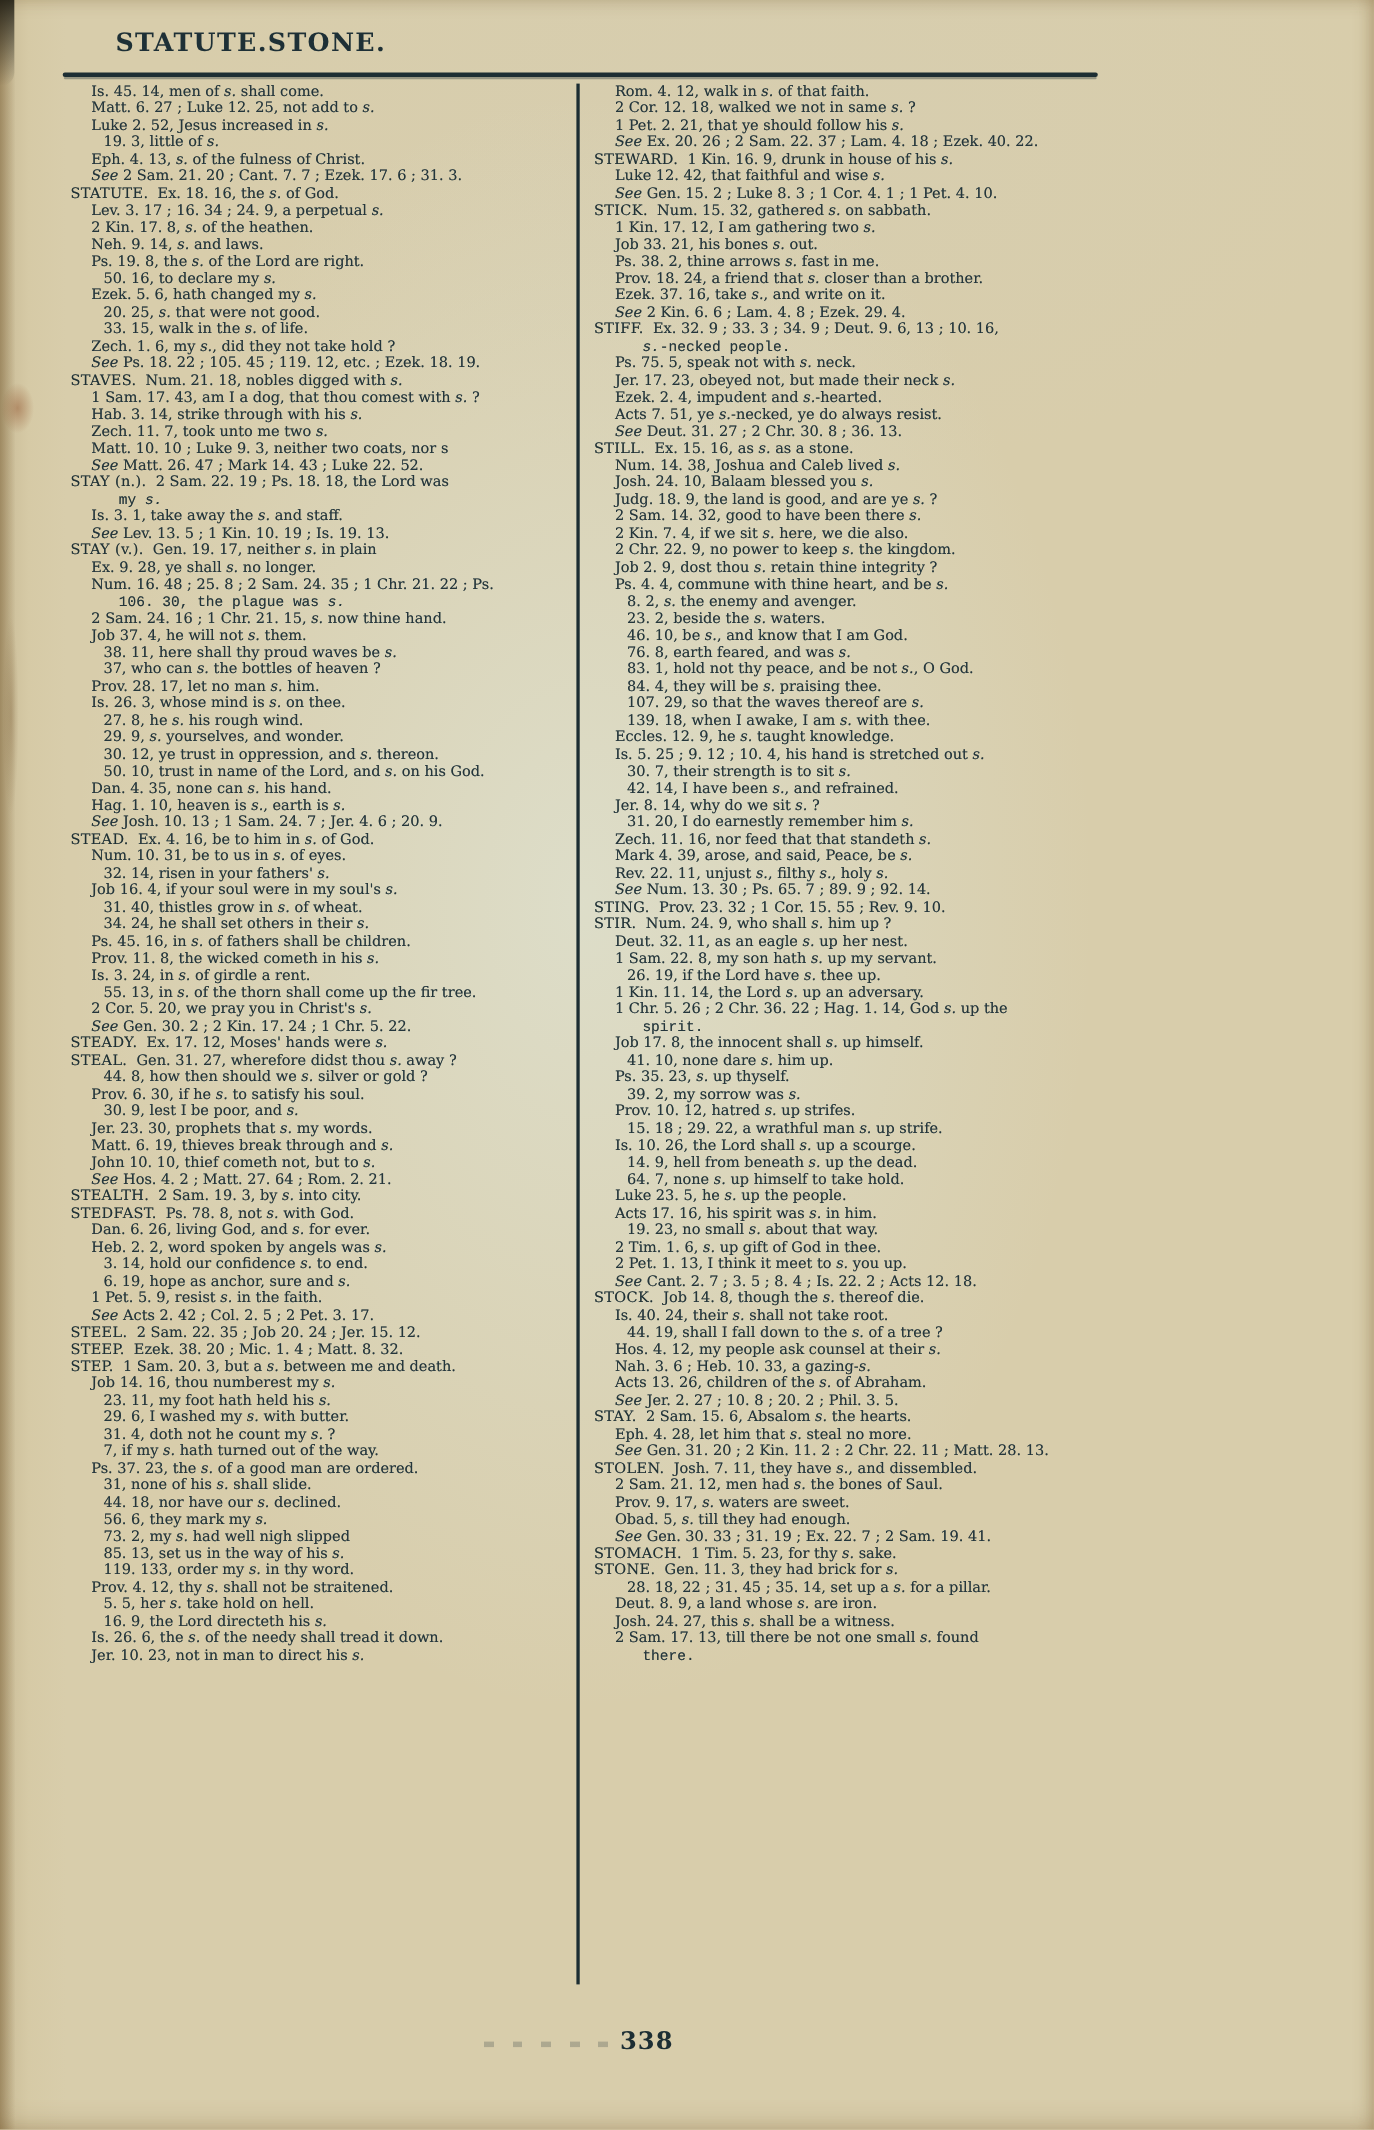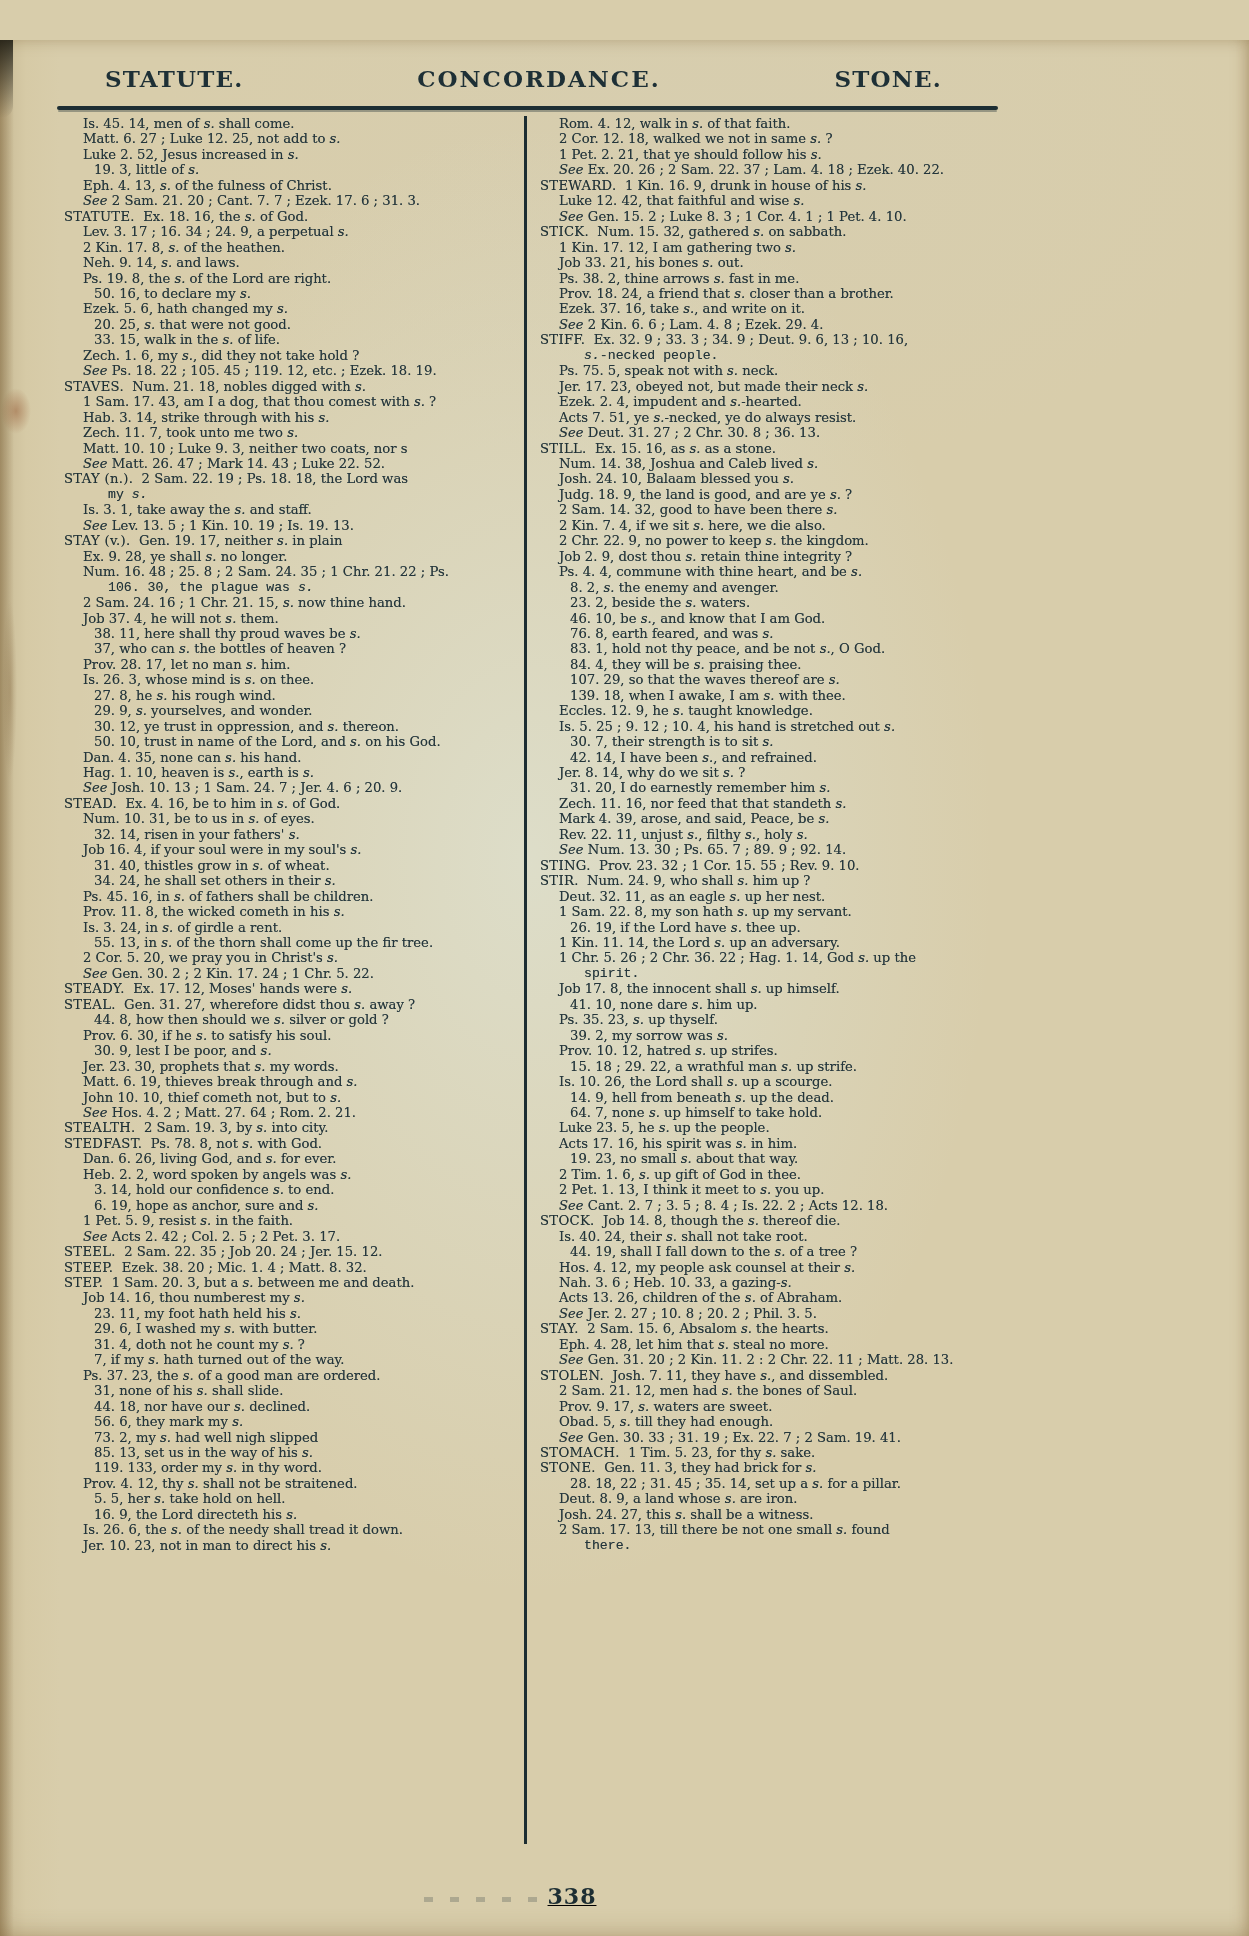--- a/index.html
+++ b/index.html
@@ -10,21 +10,20 @@
   }
   .page{
     position:absolute;inset:0;
     background:
       radial-gradient(ellipse 620px 980px at 530px 820px, rgba(222,224,206,.85) 0%, rgba(222,224,206,0) 75%),
       radial-gradient(ellipse 700px 400px at 700px 120px, rgba(214,206,178,.6) 0%, rgba(214,206,178,0) 80%),
       linear-gradient(90deg,#c9bb96 0px,#d6caa6 26px,#d8cdab 60px,#d8cdab 100%);
     box-shadow: inset -10px 0 16px -8px rgba(120,90,45,.38),
                 inset 0 -14px 22px -10px rgba(125,95,50,.30),
                 inset 0 10px 16px -10px rgba(110,85,40,.25);
-    margin-top: 40px;
   }
   .edge-left{position:absolute;left:0;top:0;width:14px;height:100%;
     background:linear-gradient(90deg,rgba(110,82,40,.42),rgba(110,82,40,0));}
   .corner-mark{position:absolute;left:0;top:0;width:13px;height:78px;
     background:linear-gradient(180deg,rgba(25,24,16,.85),rgba(25,24,16,0));
     border-bottom-right-radius:12px;}
   .stain{position:absolute;left:1px;top:348px;width:30px;height:46px;border-radius:50%;
     background:radial-gradient(closest-side,rgba(152,96,58,.55),rgba(152,96,58,0));}
   .stain2{position:absolute;left:3px;top:560px;width:14px;height:180px;border-radius:50%;
     background:radial-gradient(closest-side,rgba(120,90,50,.30),rgba(120,90,50,0));}
@@ -45,37 +44,36 @@
   .ln{white-space:nowrap;font-size:13.2px;line-height:15.45px;color:#24363c;
       text-shadow:0 0 .5px rgba(36,54,60,.55);}
   .i0{padding-left:4px;}
   .i1{padding-left:23px;}
   .i2{padding-left:34px;}
   .i3{padding-left:48px;font-family:Liberation Mono, monospace;}
   .hw{font-weight:normal;letter-spacing:.3px;color:#1f3136;}
   .see{font-style:italic;}
   .ln i{font-style:italic;}
 
-  .footer{position:absolute;top:1843px;left:0;width:1020px;text-align:center;text-decoration:underline;}
+  .footer{position:absolute;top:1843px;left:16px;width:1020px;text-align:center;}
   .smudge{display:inline-block;width:118px;height:5px;margin-right:6px;vertical-align:middle;opacity:.45;
     background:repeating-linear-gradient(90deg,rgba(40,55,60,.55) 0 9px,transparent 9px 26px);}
   .pageno{font-weight:bold;font-size:22px;letter-spacing:1px;color:#1d2e33;}
 </style>
 </head>
 <body>
 
 <div class="page">
   <div class="edge-left"></div>
   <div class="corner-mark"></div>
   <div class="stain"></div>
   <div class="stain2"></div>
 
   <div class="header">
     <span class="hl">STATUTE.</span>
-    <span class="hc">CONCORDANCE.</span>
     <span class="hr">STONE.</span>
   </div>
 
   <div class="rule"></div>
 
   <div class="cols">
     <div class="col colL">
         <div class="ln i1">Is. 45. 14, men of <i>s.</i> shall come.</div>
         <div class="ln i1">Matt. 6. 27 ; Luke 12. 25, not add to <i>s.</i></div>
         <div class="ln i1">Luke 2. 52, Jesus increased in <i>s.</i></div>

